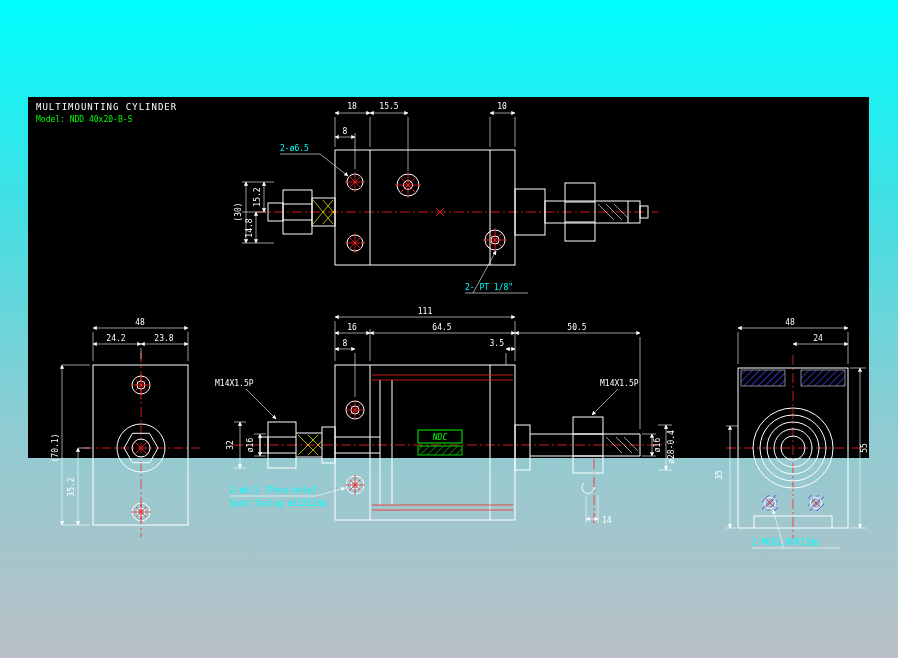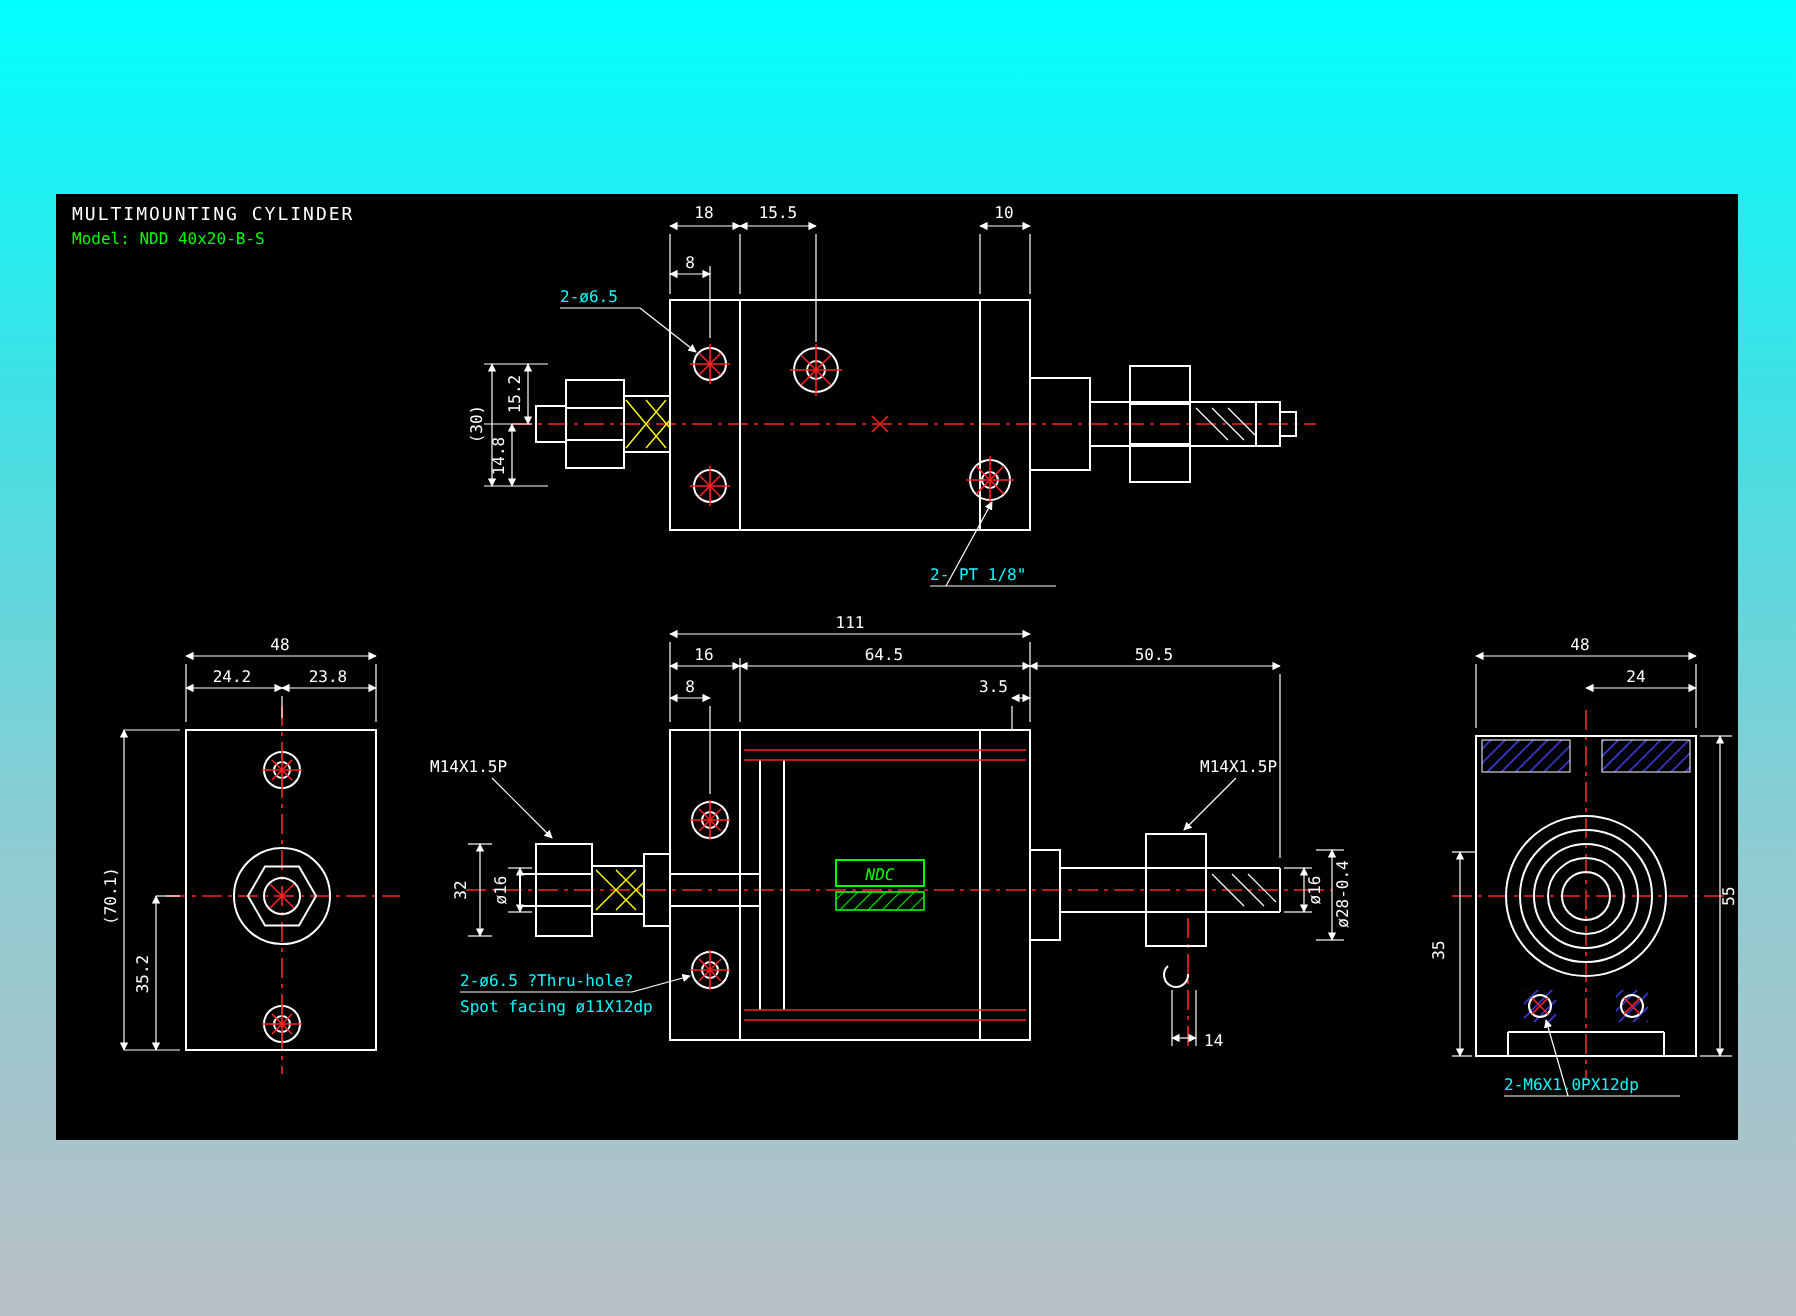--- a/index.html
+++ b/index.html
@@ -2,21 +2,21 @@
 <html><head>
 <meta charset="utf-8">
 <style>
   html,body{margin:0;padding:0;}
   body{
     width:898px;height:658px;overflow:hidden;
     background:linear-gradient(180deg,#00ffff 0%,#3fe0e4 30%,#8fccd2 65%,#b9bfc6 100%);
     font-family:"DejaVu Sans Mono", monospace;
   }
   .canvas{
-    position:absolute;left:28px;top:97px;width:841px;height:473px;
+    position:absolute;left:28px;top:97px;width:841px;height:361px;
     background:#000000;
   }
   svg{display:block}
   svg text{font-family:"DejaVu Sans Mono", monospace;font-size:8px;fill:#ffffff;}
   text.ttl{font-size:9px;letter-spacing:1px;fill:#ffffff;}
   text.gn{fill:#00ff00;}
   text.c{fill:#00ffff;}
   .g{fill:none;stroke:#ffffff;stroke-width:1;}
   .t1{fill:none;stroke:#ffffff;stroke-width:0.6;}
   .r{fill:none;stroke:#ff2222;stroke-width:0.8;}

